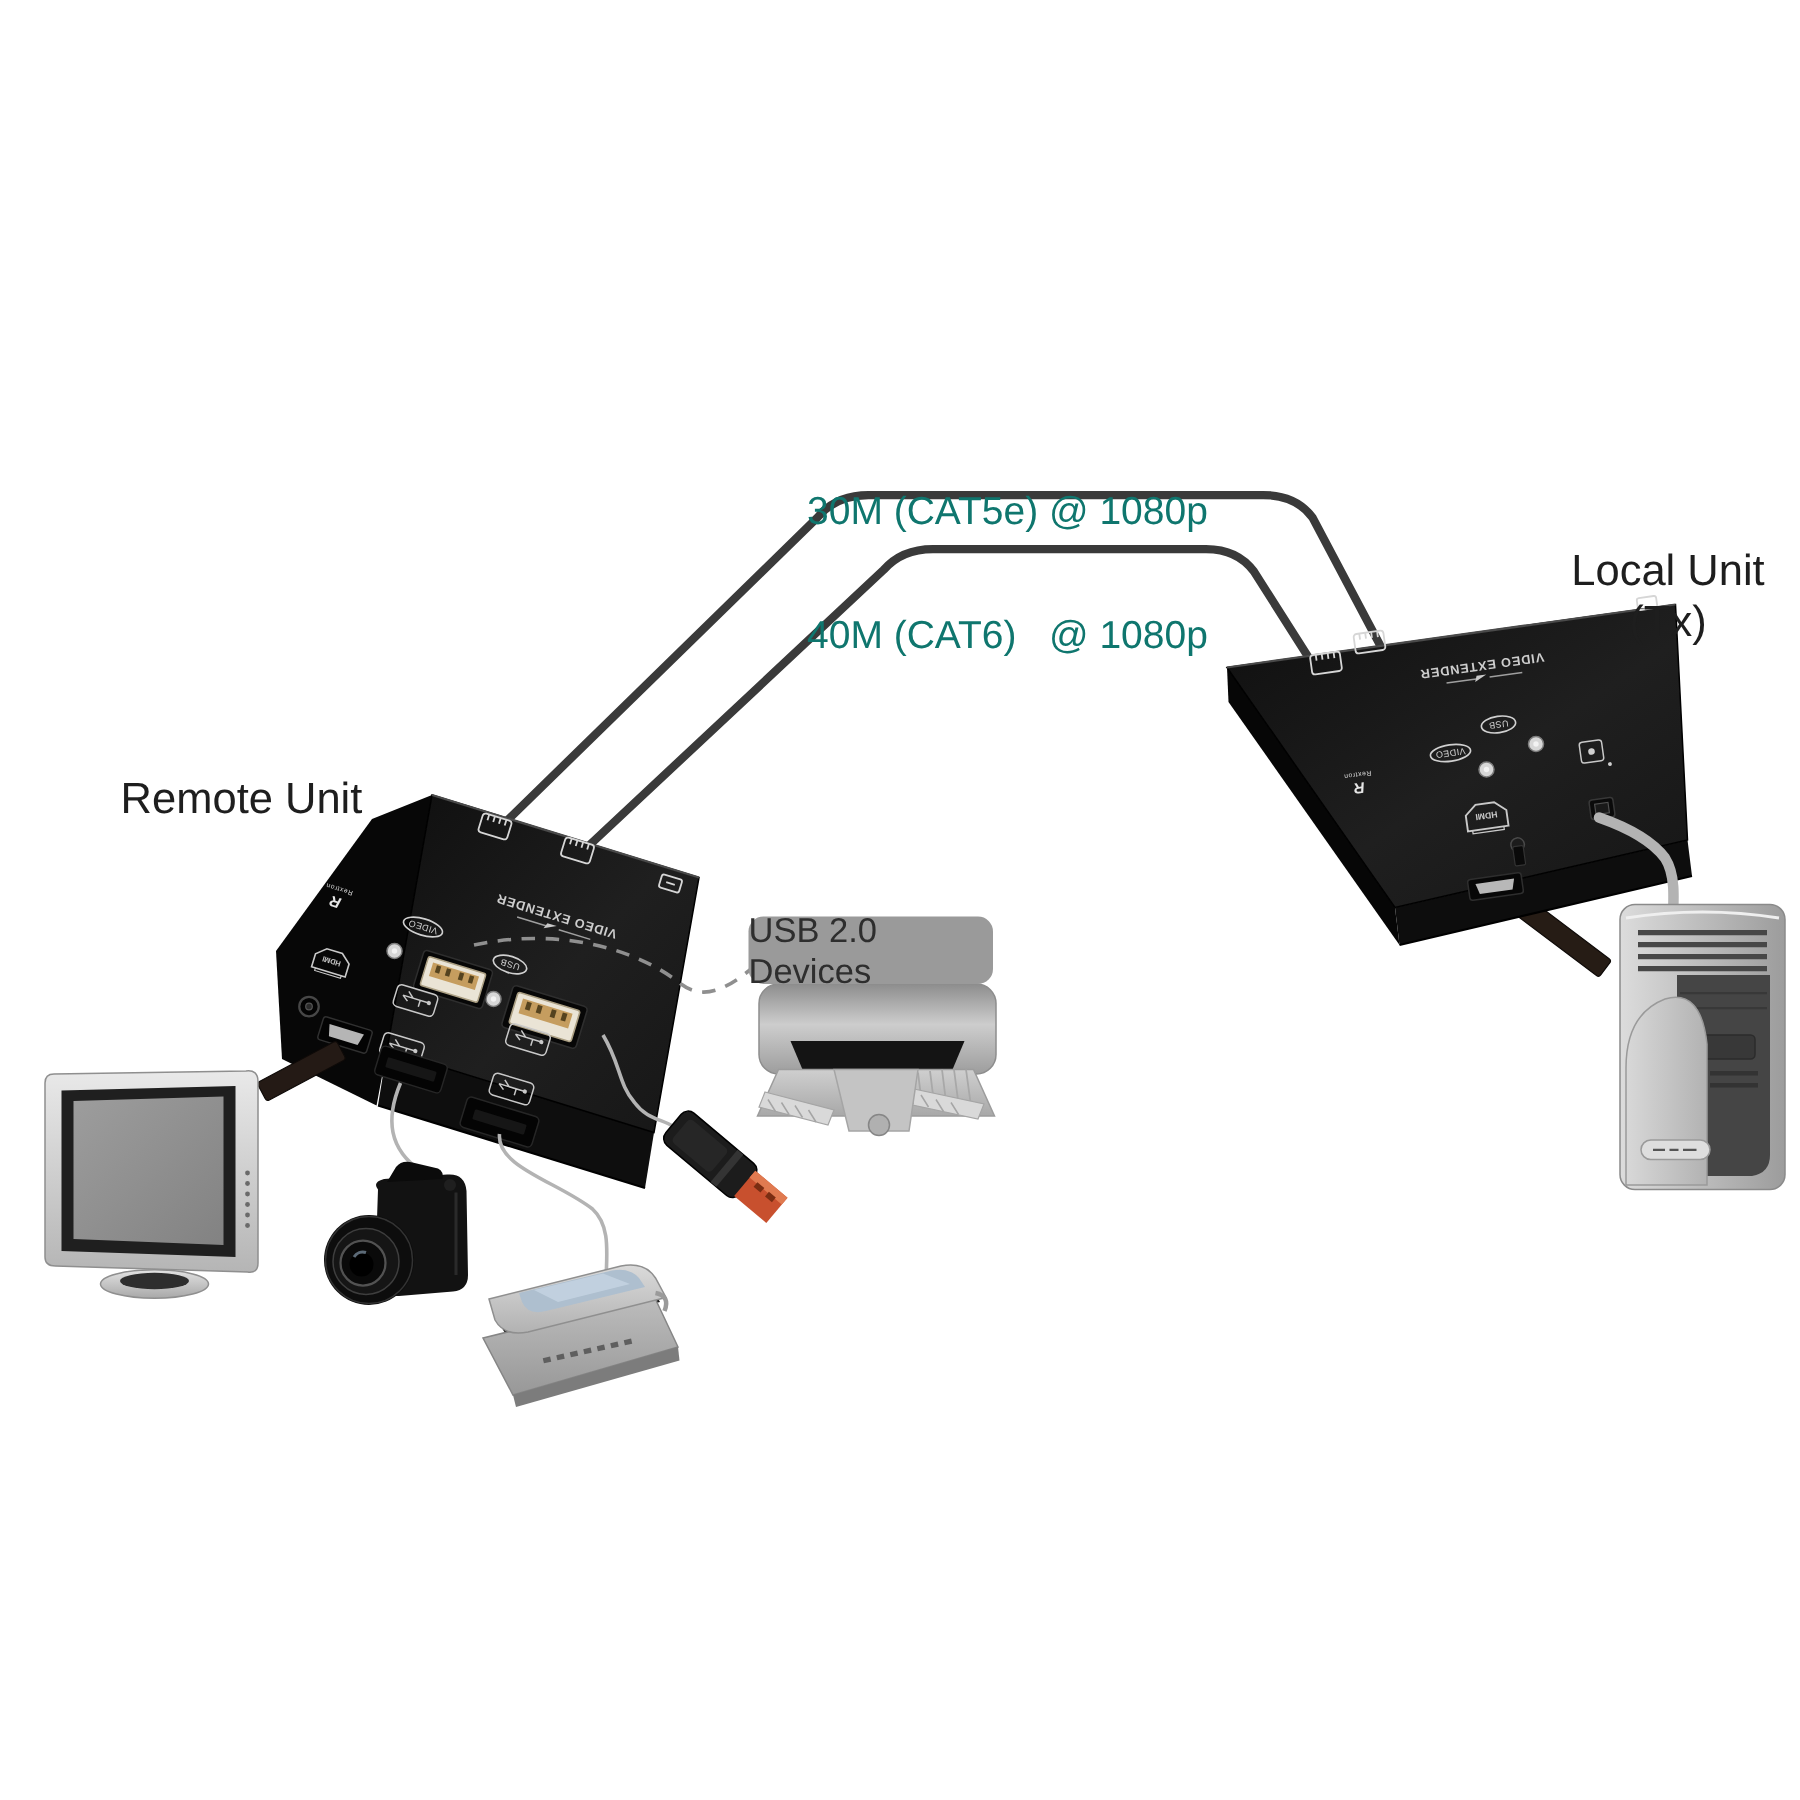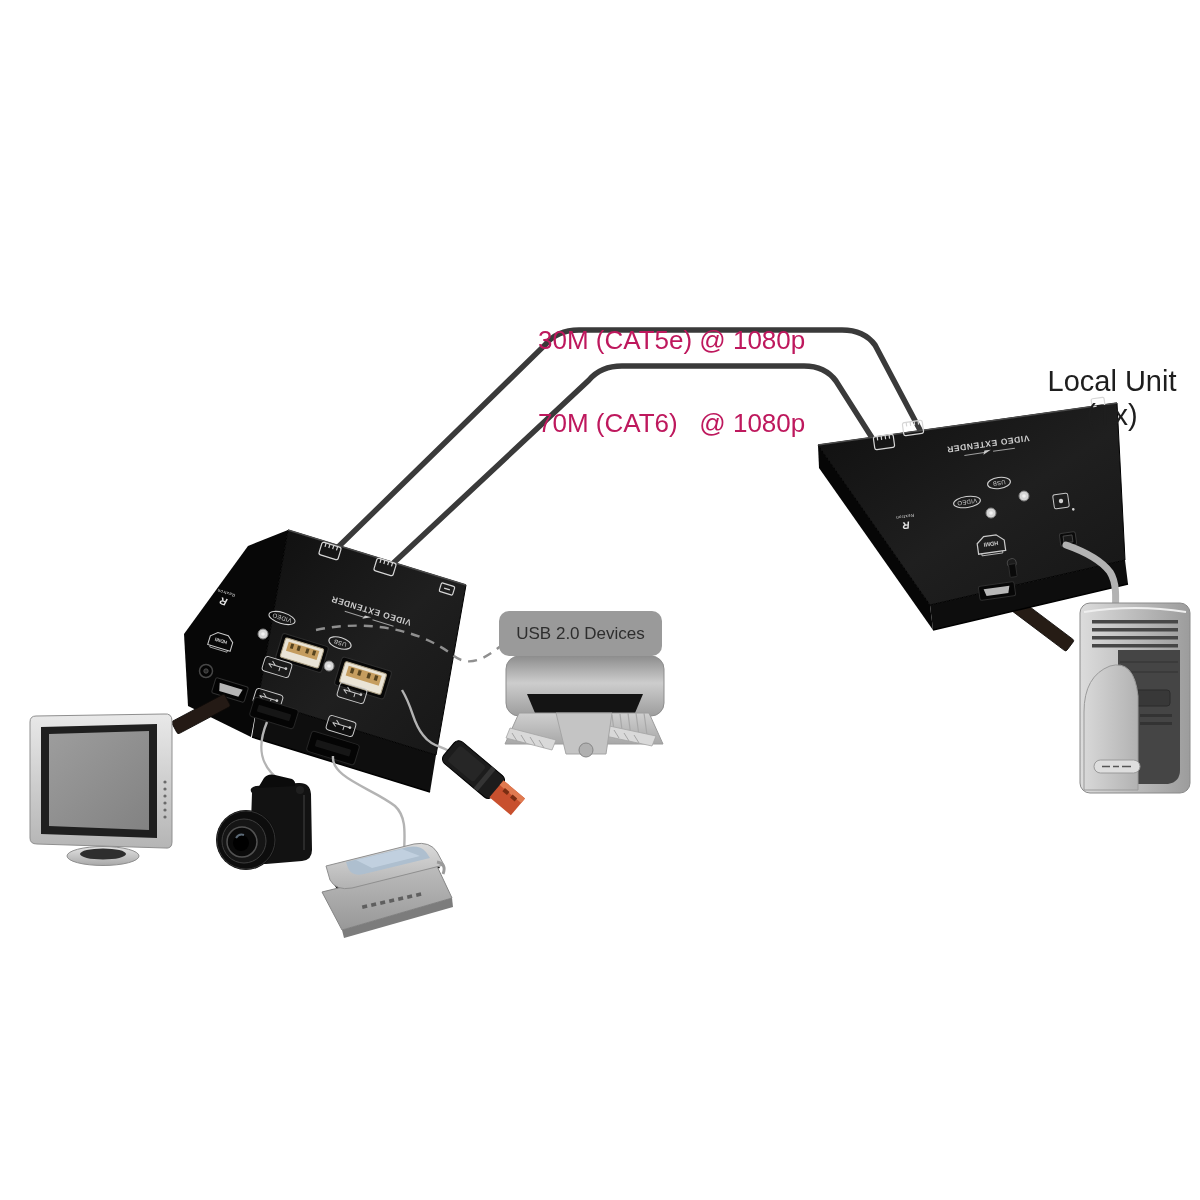--- a/index.html
+++ b/index.html
@@ -8,27 +8,27 @@
     overflow:hidden; font-family:"Liberation Sans", sans-serif;
   }
   svg.scene { position:absolute; left:0; top:0; }
 
   .floating-label { position:absolute; color:#1e1e1e; text-align:center; }
   .floating-label .l1 { font-size:29px; line-height:34px; }
   .floating-label .l2 { font-size:29px; line-height:34px; }
 
   .cable-specs {
     position:absolute; left:538px; top:272px;
-    font-size:26px; line-height:27.5px; color:#be185d; white-space:pre;
+    font-size:26px; line-height:27.5px; color:#0f766e; white-space:pre;
   }
 
   .usb-badge {
     position:absolute; left:499px; top:611px; width:163px; height:45px;
     background:#9a9a9a; border-radius:10px; color:#2e2e2e;
-    font-size:17px; display:flex; align-items:center; justify-content:center;
+    font-size:23px; display:flex; align-items:center; justify-content:center;
   }
 
   
   text { font-family:"Liberation Sans", sans-serif; }
   .deco-stroke   { fill:none; stroke:#d6d6d6; stroke-width:1.2; }
   .deco-stroke-l { fill:none; stroke:#c9c9c9; stroke-width:1; }
   .oval       { fill:none; stroke:#d0d0d0; stroke-width:1.1; }
   .oval-text  { font-size:6px; fill:#d0d0d0; letter-spacing:0.3px; }
   .silk-product { font-size:8.5px; font-weight:bold; fill:#cdcdcd; letter-spacing:0.6px; }
   .silk-decor   { stroke:#9f9f9f; stroke-width:1; fill:none; }
@@ -349,27 +349,28 @@
     <rect x="1128" y="690" width="42" height="16" rx="3" fill="#383838" stroke="#2b2b2b"></rect>
     <rect x="1140" y="714" width="32" height="3" fill="#333"></rect>
     <rect x="1140" y="722" width="32" height="3" fill="#333"></rect>
     <path d="M 1084 790 L 1084 712 Q 1084 676 1110 666 Q 1134 659 1138 696 L 1138 790 Z" fill="url(#pcDoor)" stroke="#9a9a9a" stroke-width="1"></path>
     <rect x="1094" y="760" width="46" height="13" rx="6.5" fill="#dedede" stroke="#9a9a9a" stroke-width="1"></rect>
     <path d="M 1102 766.5 h 8 M 1113 766.5 h 6 M 1122 766.5 h 9" stroke="#555" stroke-width="1.5"></path>
   </g>
 </svg>
 
 <div class="floating-label" style="left:38px; top:516px; width:246px;">
+  <div class="l1">Remote Unit</div>
 </div>
 
 <div class="floating-label" style="left:1012px; top:364px; width:200px;">
   <div class="l1">Local Unit</div>
   <div class="l2">(Tx)</div>
 </div>
 
 <div class="cable-specs">
   <div>30M (CAT5e) @ 1080p</div>
-  <div>70M (CAT6)   @ 1080p</div>
+  <div>40M (CAT6)   @ 1080p</div>
 </div>
 
 <div class="usb-badge">USB 2.0 Devices</div>
 
 </div>
 
 </body></html>

